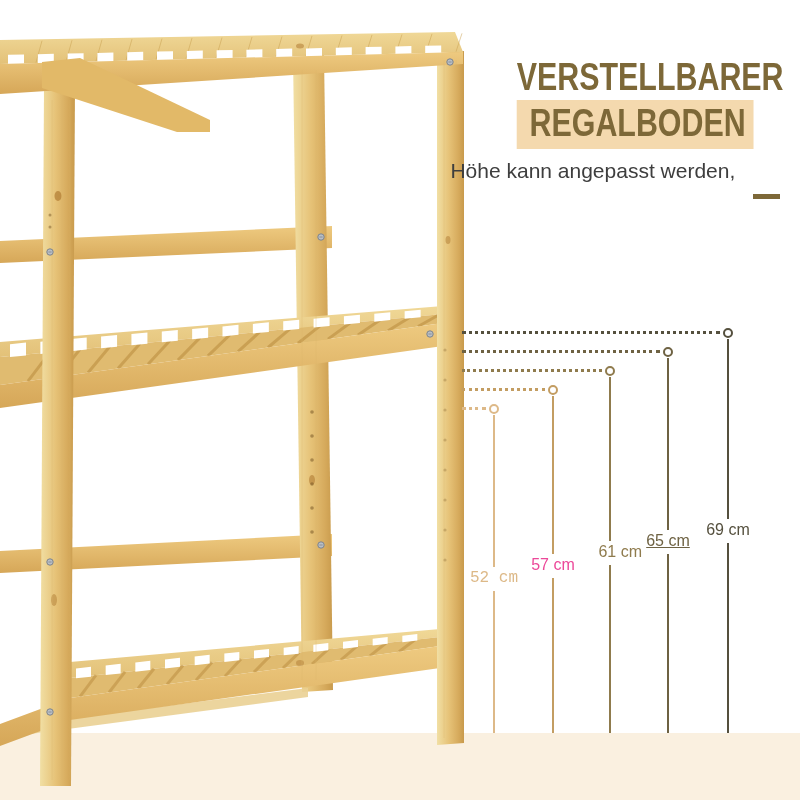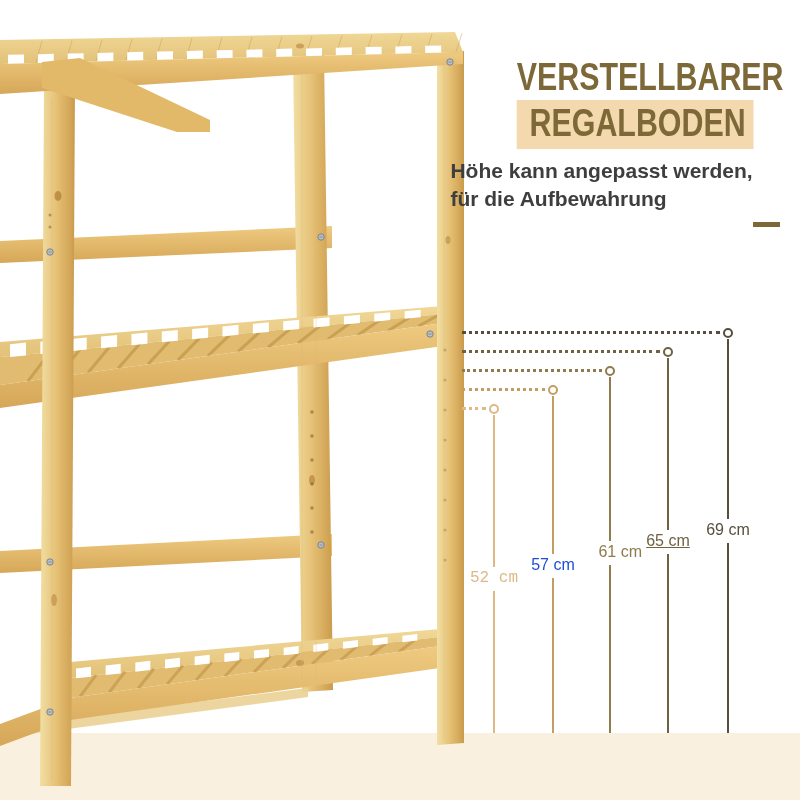--- a/index.html
+++ b/index.html
@@ -225,31 +225,30 @@
       <div class="mlabel" style="left: 636px; top: 531px; color: rgb(110, 98, 67); text-decoration: underline;">65 cm</div>
       <div class="vseg" style="left: 667px; top: 554px; height: 179px; background: rgb(110, 98, 67);"></div>
       <div class="dotline" style="left: 462px; top: 369px; width: 140px; border-top-color: rgb(143, 123, 77);"></div>
       <div class="ring" style="left: 604.5px; top: 365.5px; border-color: rgb(143, 123, 77);"></div>
       <div class="vseg" style="left: 609px; top: 377px; height: 164px; background: rgb(143, 123, 77);"></div>
       <div class="mlabel" style="left: 578px; top: 542px; color: rgb(143, 123, 77); text-align: right;">61 cm</div>
       <div class="vseg" style="left: 609px; top: 565px; height: 168px; background: rgb(143, 123, 77);"></div>
       <div class="dotline" style="left: 462px; top: 388px; width: 83px; border-top-color: rgb(195, 157, 98);"></div>
       <div class="ring" style="left: 547.5px; top: 384.5px; border-color: rgb(195, 157, 98);"></div>
       <div class="vseg" style="left: 552px; top: 396px; height: 158px; background: rgb(195, 157, 98);"></div>
-      <div class="mlabel" style="left: 521px; top: 555px; color: #1d4ed8;">57 cm</div>
+      <div class="mlabel" style="left: 521px; top: 555px; color: #ec4899;">57 cm</div>
       <div class="vseg" style="left: 552px; top: 578px; height: 155px; background: rgb(195, 157, 98);"></div>
       <div class="dotline" style="left: 462px; top: 407px; width: 24px; border-top-color: rgb(221, 185, 136);"></div>
       <div class="ring" style="left: 488.5px; top: 403.5px; border-color: rgb(221, 185, 136);"></div>
       <div class="vseg" style="left: 493px; top: 415px; height: 152px; background: rgb(221, 185, 136);"></div>
       <div class="mlabel" style="left: 462px; top: 568px; color: rgb(221, 185, 136); font-family: Liberation Mono, monospace;">52 cm</div>
       <div class="vseg" style="left: 493px; top: 591px; height: 142px; background: rgb(221, 185, 136);"></div>
     </div>
 
   <div class="copy">
     <div class="t1" style="color: rgb(125, 104, 56);">VERSTELLBARER</div>
     <div class="t2" style="color: rgb(125, 104, 56);"><span class="hl" style="background: rgb(244, 217, 174);">REGALBODEN</span></div>
-    <div class="sub" style="color: rgb(62, 62, 62); font-weight: bold;">
+    <div class="sub" style="color: rgb(62, 62, 62);">
       <div>Höhe kann angepasst werden,</div>
-      <div>für die Aufbewahrung</div>
     </div>
     <div class="dash" style="background: rgb(125, 104, 56);"></div>
   </div>
 </div>
 
 </body></html>

